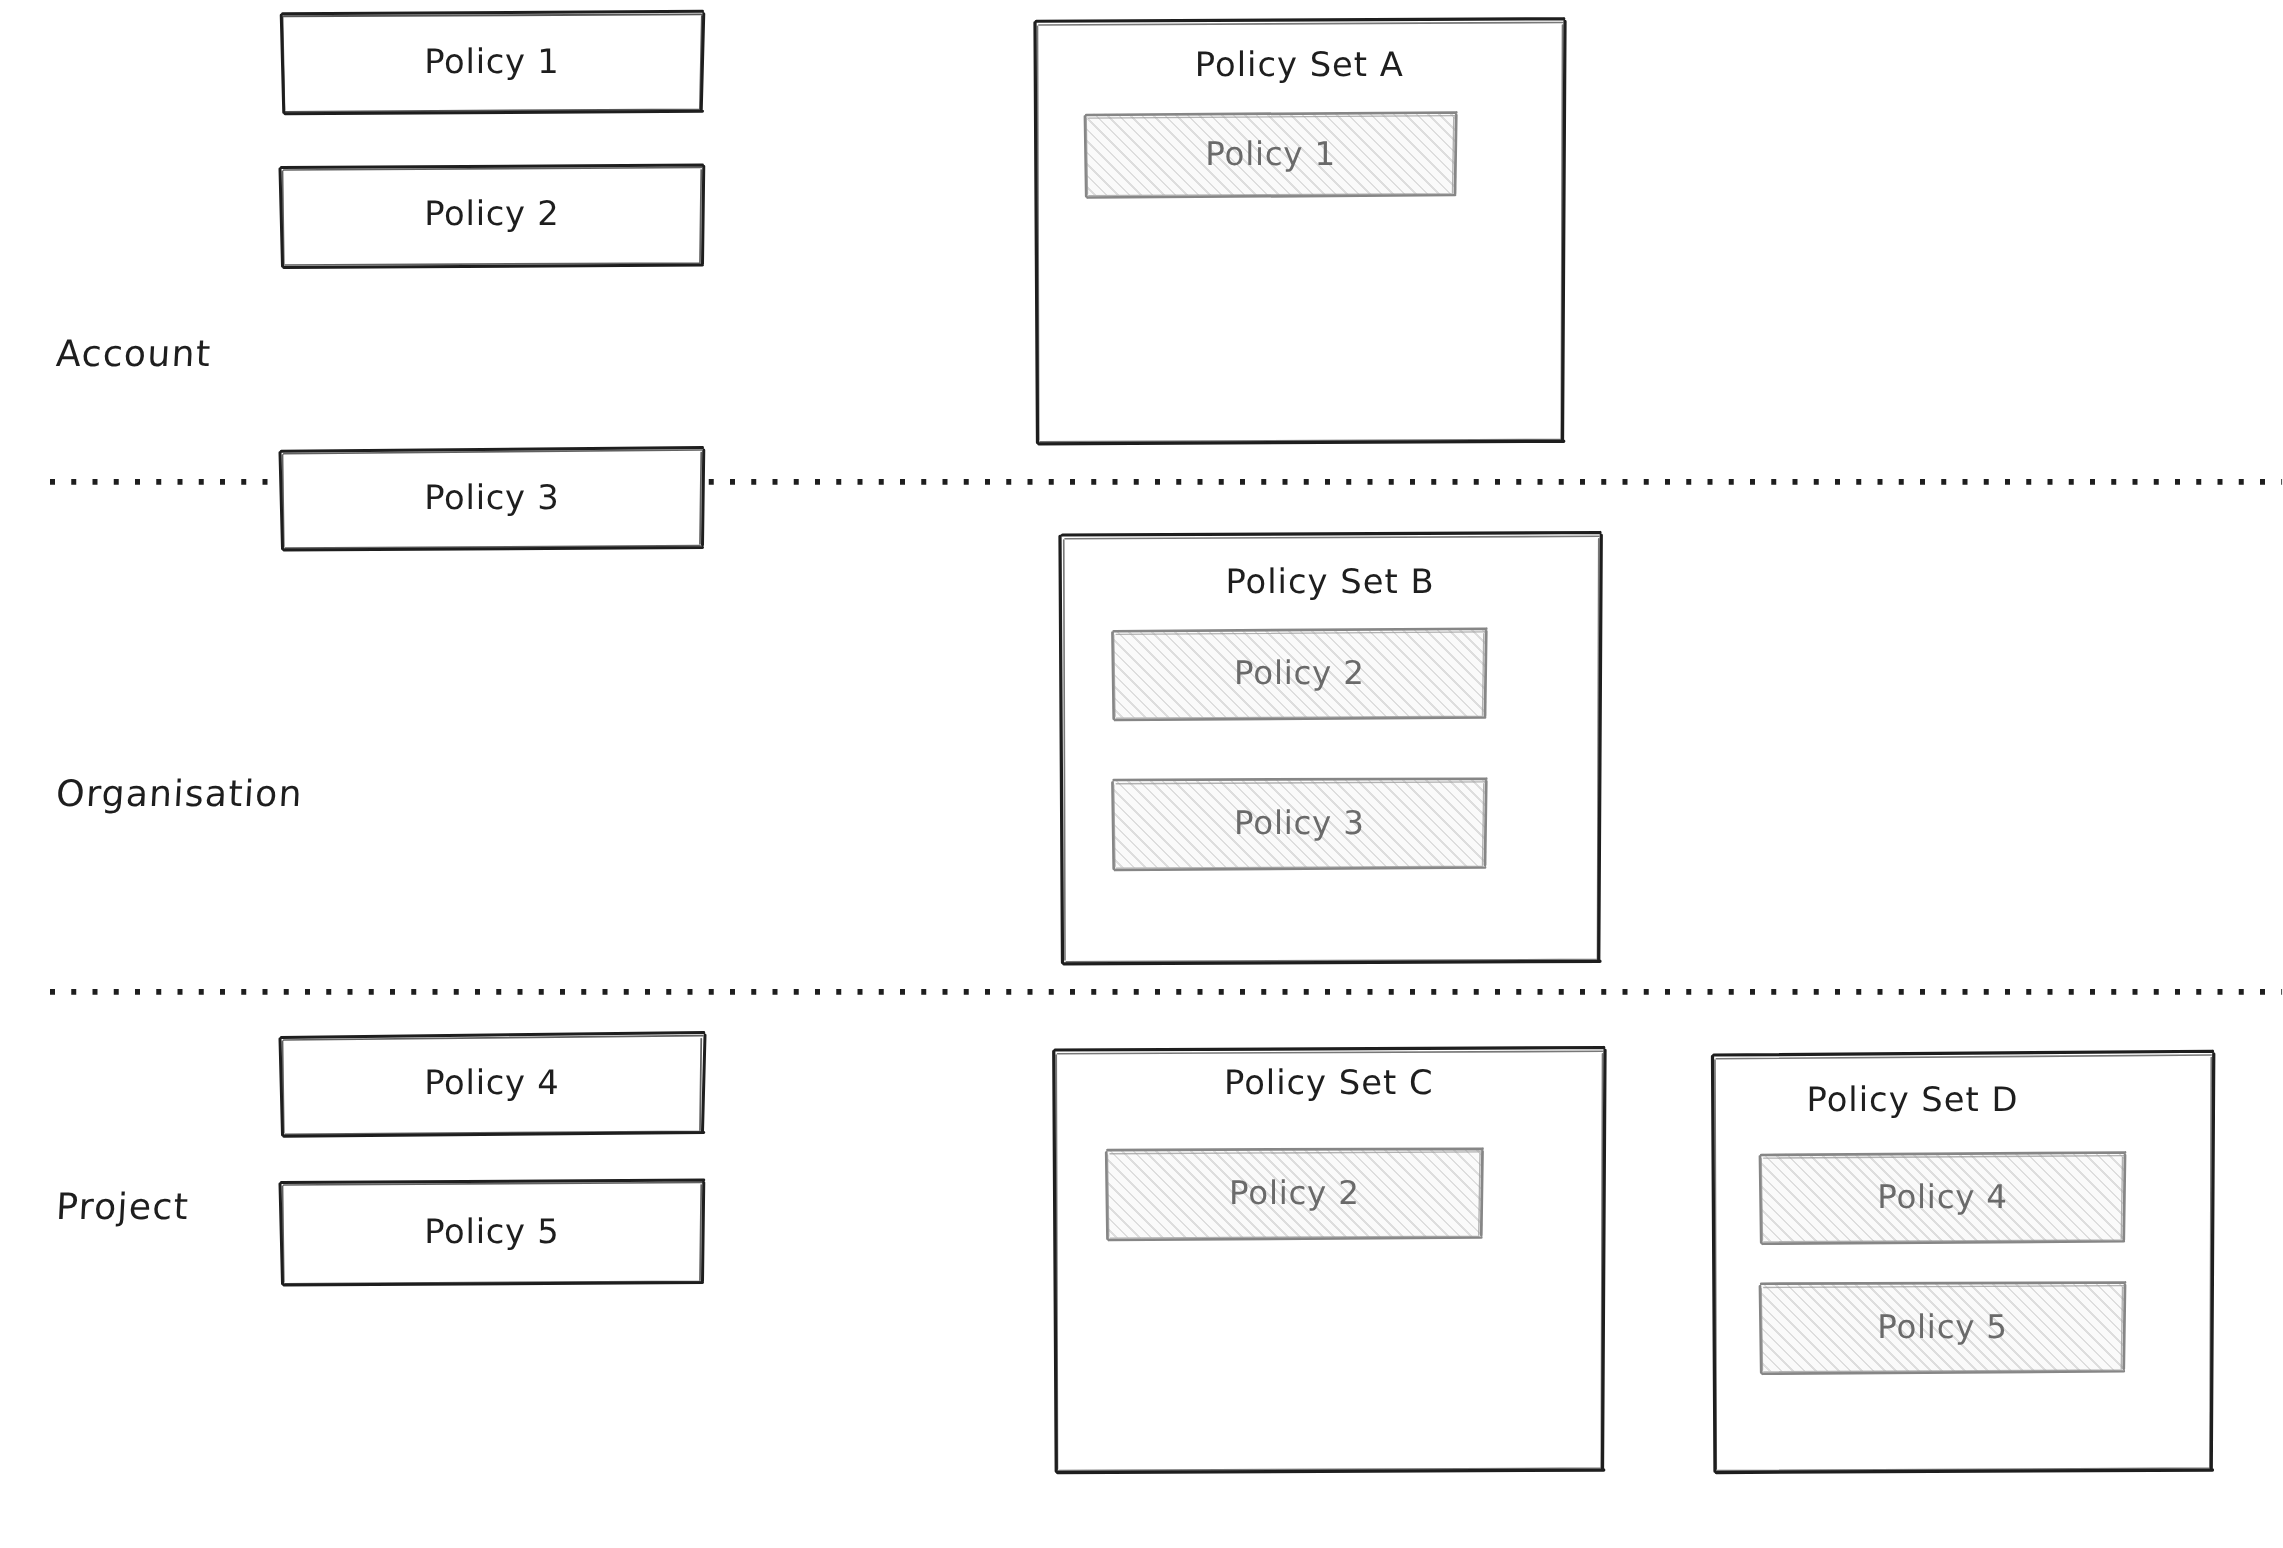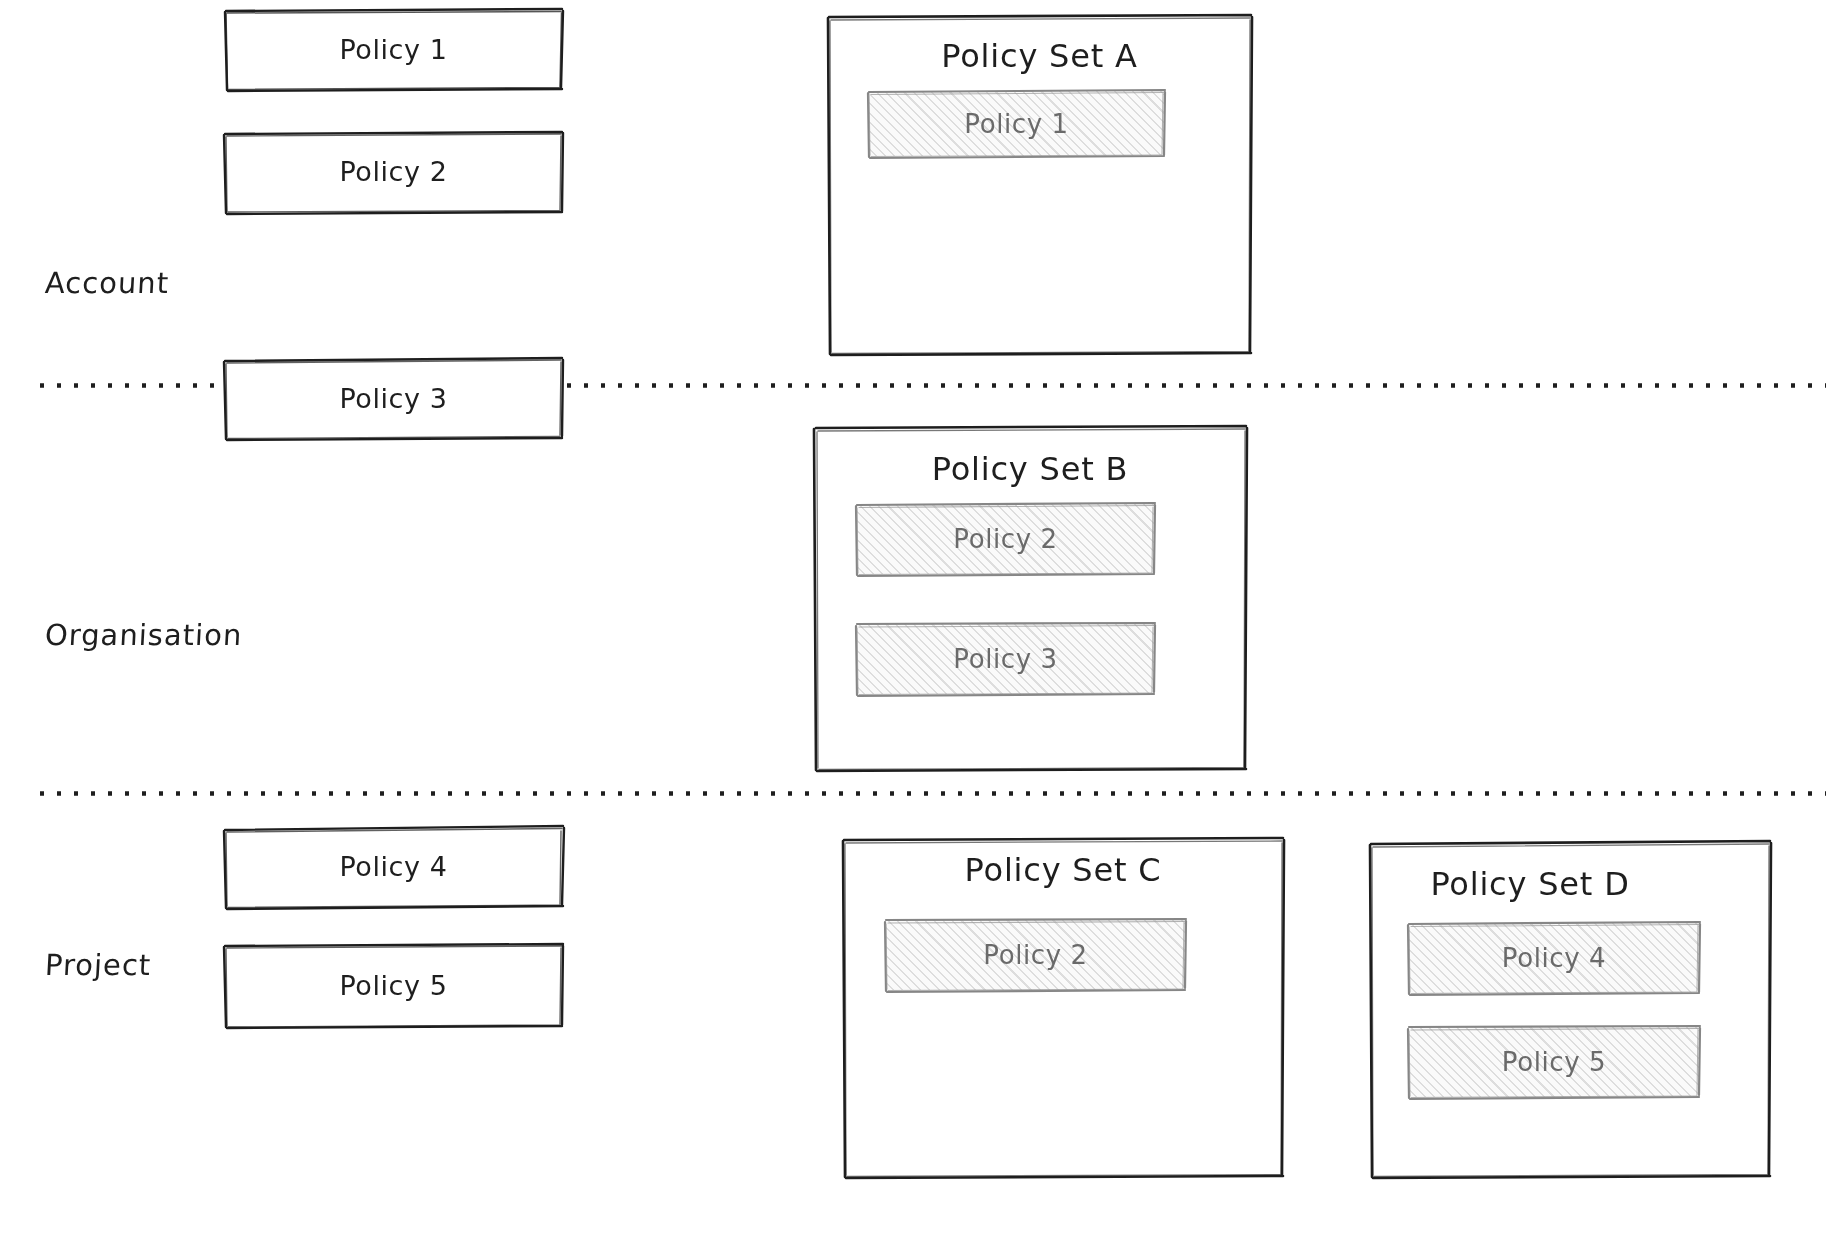--- a/index.html
+++ b/index.html
@@ -66,21 +66,21 @@
   }
   .policy-set > svg.frame {
     position: absolute;
     top: -6px; left: -6px;
     overflow: visible;
   }
   .policy-set .set-title {
     position: absolute;
     left: 0; right: 0;
     text-align: center;
-    font-size: 32px;
+    font-size: 27px;
     color: #1e1e1e;
     letter-spacing: 0.8px;
     font-family: "DejaVu Sans", sans-serif;
   }
 
   
   .hatch-box {
     position: absolute;
     background:
       repeating-linear-gradient(
@@ -158,21 +158,21 @@
   <div class="policy-box" style="left:225px; top:360px; width:337px; height:77px;">
     <svg width="349" height="89" viewBox="0 0 349 89" aria-hidden="true">
       <path d="M6,7 L343,4 M344,6 L343,82 M343,84 L8,86 M7,85 L5,8" fill="none" stroke="#1e1e1e" stroke-width="2.4" stroke-linecap="round"></path>
       <path d="M8,9 L342,6 M342,8 L341,81 M341,82.5 L9,84.5 M8,83 L7,10" fill="none" stroke="#1e1e1e" stroke-width="1.4" stroke-linecap="round" opacity="0.7"></path>
     </svg>
     <div class="label">Policy 3</div>
   </div>
 
   <div class="tier-label" style="left:45px; top:618px;">Organisation</div>
 
-  <div class="policy-set" style="left:814px; top:428px; width:432px; height:396px;">
+  <div class="policy-set" style="left:848px; top:428px; width:432px; height:396px;">
     <svg class="frame" width="444" height="352" viewBox="0 0 444 352" aria-hidden="true">
       <path d="M8,6 L438,4 M439,6 L437,346 M438,347 L9,349 M8,348 L6,7" fill="none" stroke="#1e1e1e" stroke-width="2.6" stroke-linecap="round"></path>
       <path d="M10,9 L437,7 M437,9 L436,345 M436,345.5 L11,347.5 M10,346 L9,10" fill="none" stroke="#1e1e1e" stroke-width="1.3" stroke-linecap="round" opacity="0.6"></path>
     </svg>
     <div class="set-title" style="top:22px;">Policy Set B</div>
 
     <div class="hatch-box" style="left:42px; top:76px; width:299px; height:70px;">
       <svg width="311" height="82" viewBox="0 0 311 82" aria-hidden="true">
         <path d="M7,7 L305,5 M305,7 L304,75 M304,76 L8,78 M7,77 L6,8" fill="none" stroke="#868686" stroke-width="2.2" stroke-linecap="round"></path>
         <path d="M9,9.5 L304,7.5 M303,9 L302,74 M302,75 L9,76.5 M8,75 L7,10" fill="none" stroke="#9a9a9a" stroke-width="1.1" stroke-linecap="round" opacity="0.75"></path>

